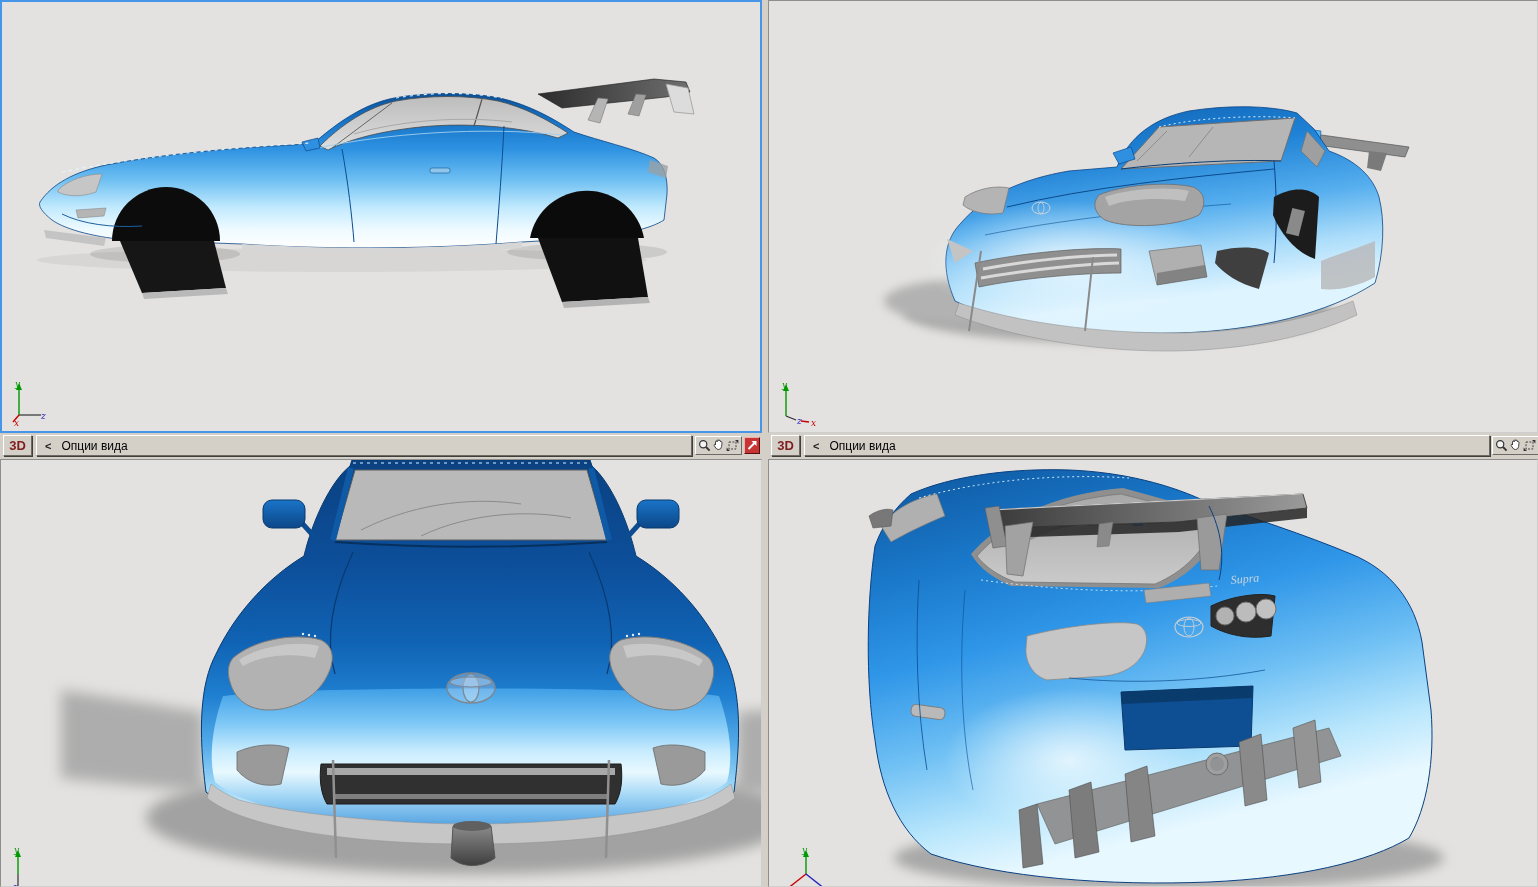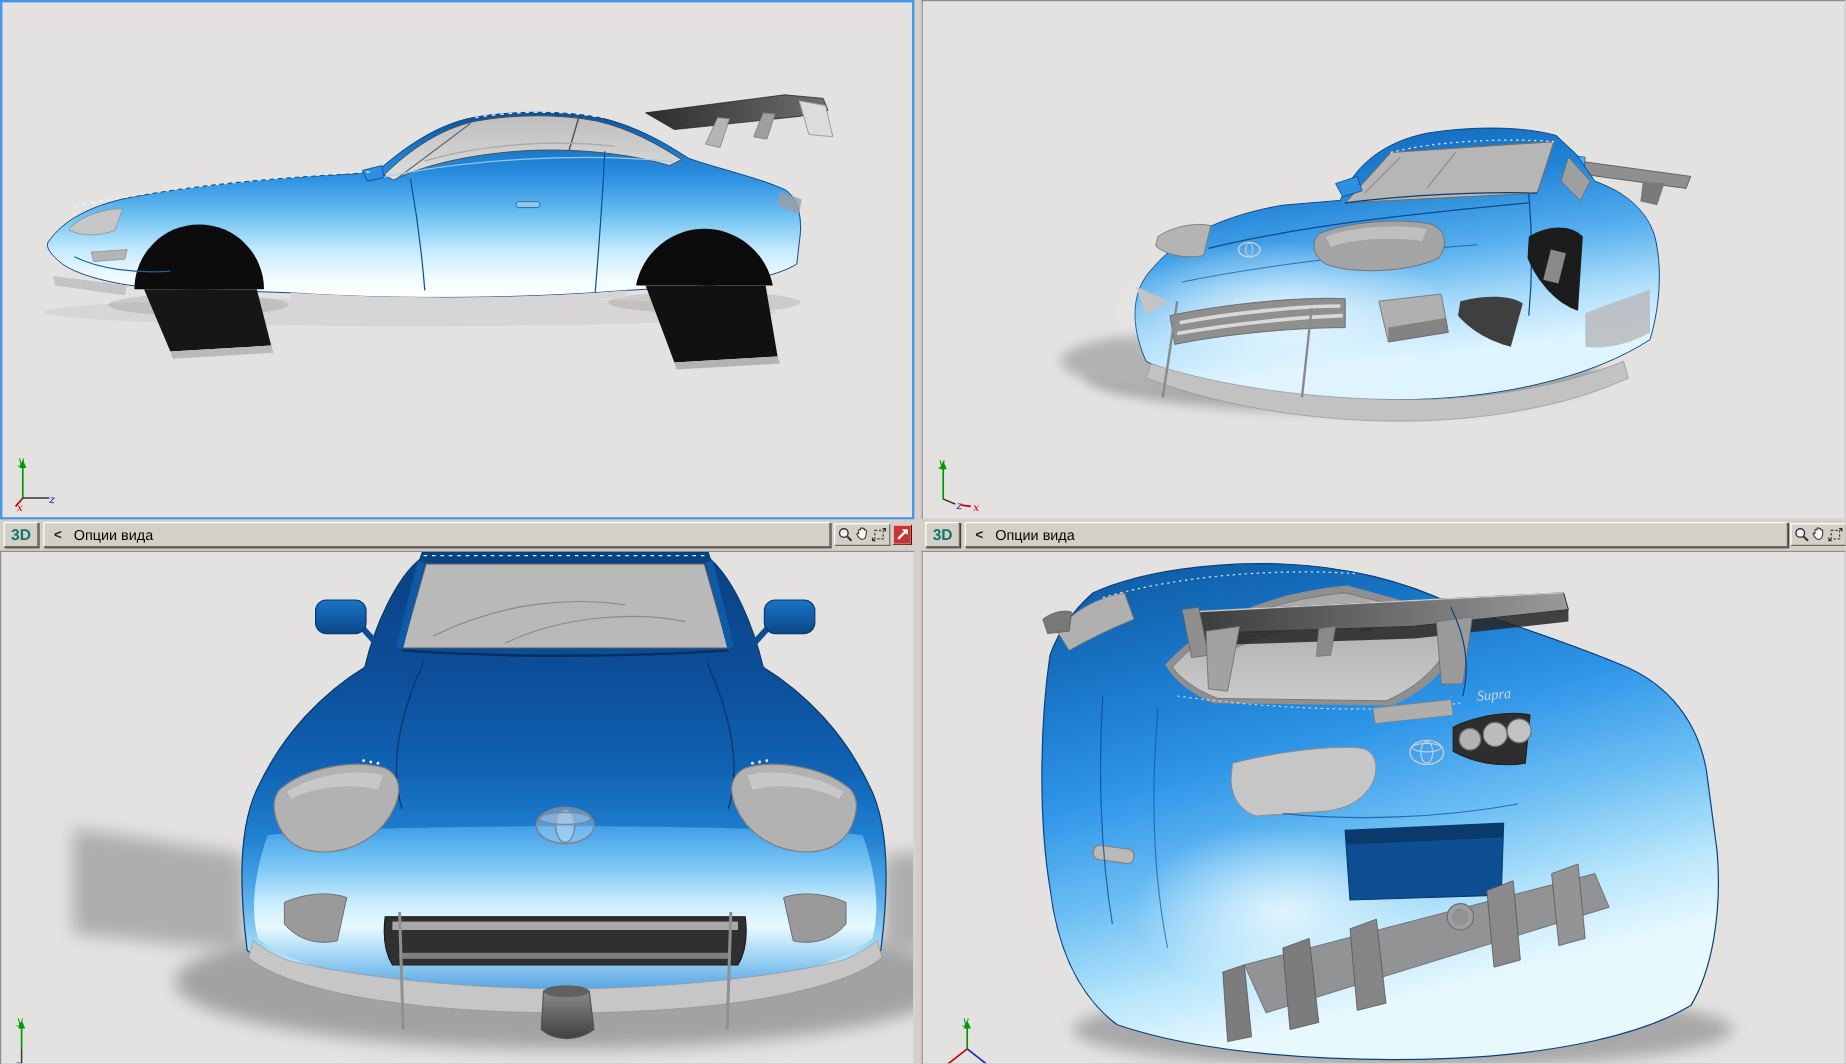--- a/index.html
+++ b/index.html
@@ -5,21 +5,21 @@
   *{margin:0;padding:0;box-sizing:border-box}
   html,body{width:1538px;height:887px;overflow:hidden}
   body{position:relative;background:#d4d0c8;font-family:"Liberation Sans",sans-serif}
   .viewport{position:absolute;background:#e3e2e0;overflow:hidden}
   .viewport.active{border:2px solid #4795e8}
   .viewport.plain{border:1px solid #8e8e8e;border-right-color:#cfcfcf;border-bottom-color:#cfcfcf}
   .render{position:absolute;left:0;top:0;width:100%;height:100%}
   .toolbar{position:absolute;height:26px;background:#d4d0c8;overflow:hidden}
   .btn3d{position:absolute;top:2px;width:29px;height:21px;background:#d4d0c8;
          border:1px solid;border-color:#ffffff #6d6a65 #6d6a65 #ffffff;box-shadow:1px 1px 0 #403f3c;
-         font-weight:bold;font-size:13px;text-align:center;line-height:19px;color:#0f766e;cursor:default}
+         font-weight:bold;font-size:13px;text-align:center;line-height:19px;color:#7f1d1d;cursor:default}
   .tbpanel{position:absolute;top:2px;height:21px;background:#d4d0c8;
            border:1px solid;border-color:#ffffff #6d6a65 #6d6a65 #ffffff;box-shadow:1px 1px 0 #403f3c;
            display:flex;align-items:center;font-size:12px;color:#000;white-space:nowrap}
   .tbpanel .arrow{font-size:11px;font-weight:bold;color:#222;margin:0 10px 0 8px}
   .iconbox{position:absolute;top:3px;height:19px;background:#d4d0c8;
            border:1px solid;border-color:#ffffff #6d6a65 #6d6a65 #ffffff;
            display:flex;align-items:center;padding:0 2px;gap:1px}
   .iconbox svg{display:block}
   .btnmax{position:absolute;top:4px;width:16px;height:17px;
           border:1px solid;border-color:#f0b0a8 #541010 #541010 #f0b0a8;padding:0}

